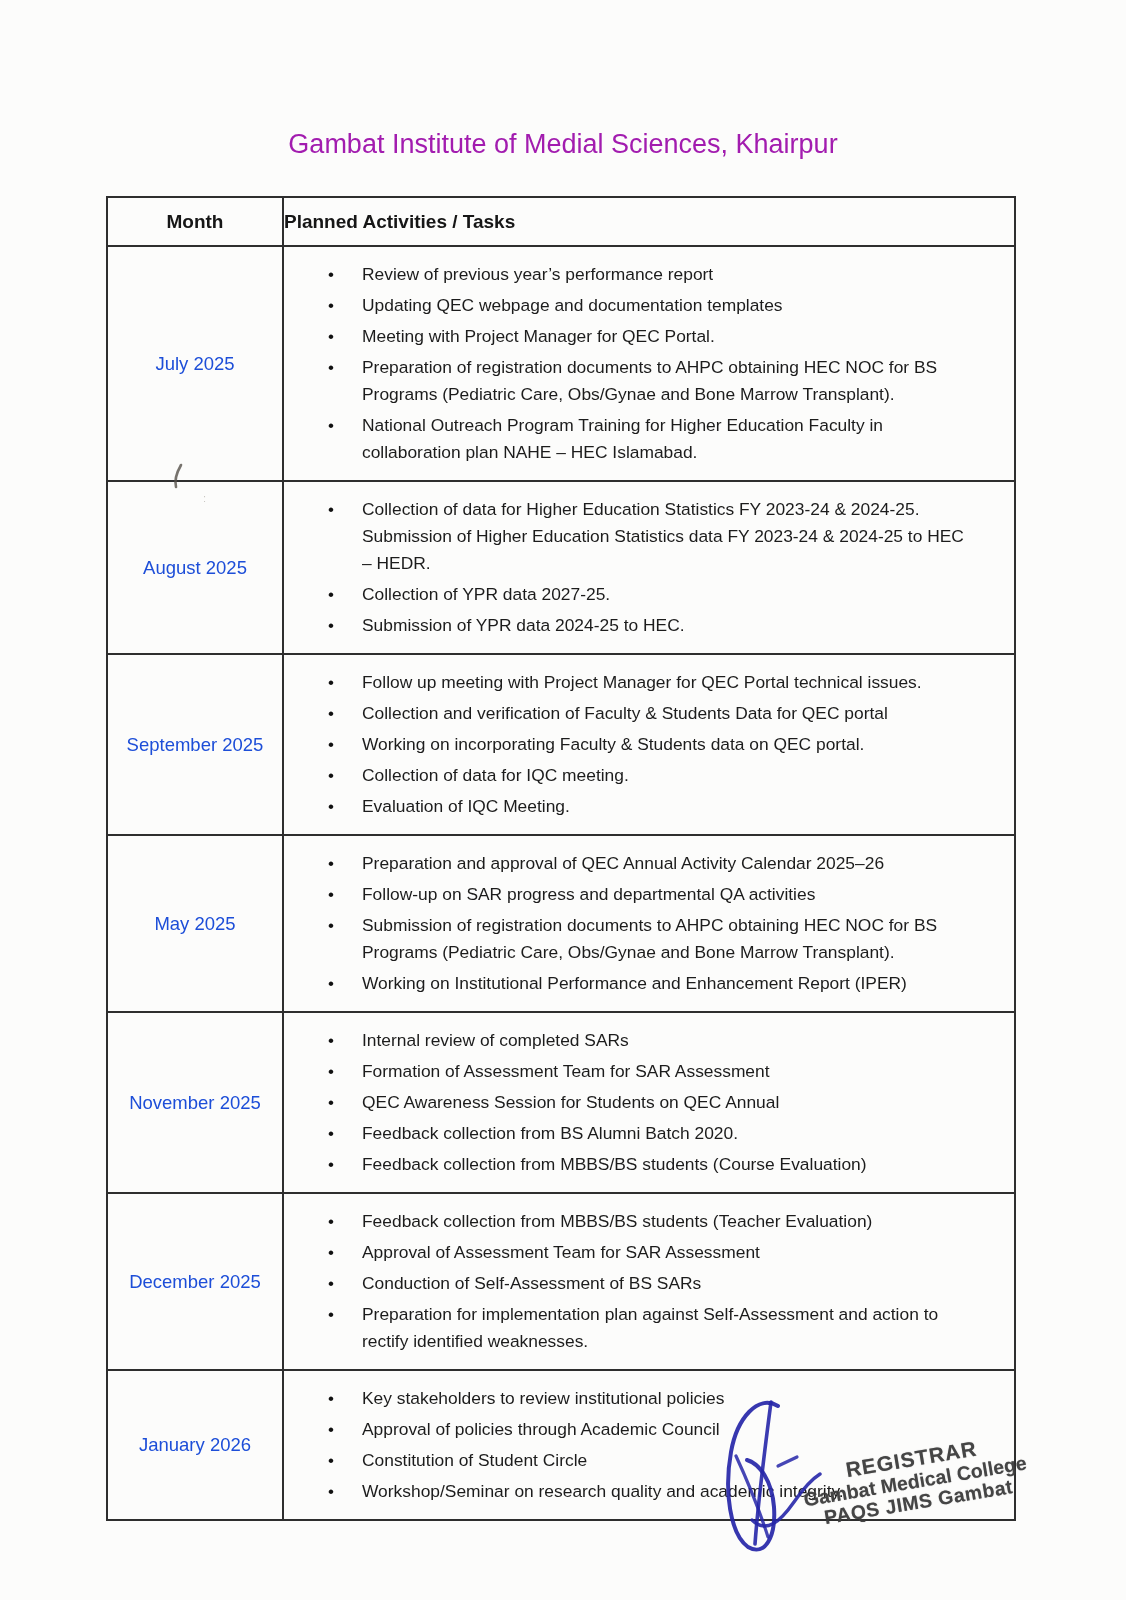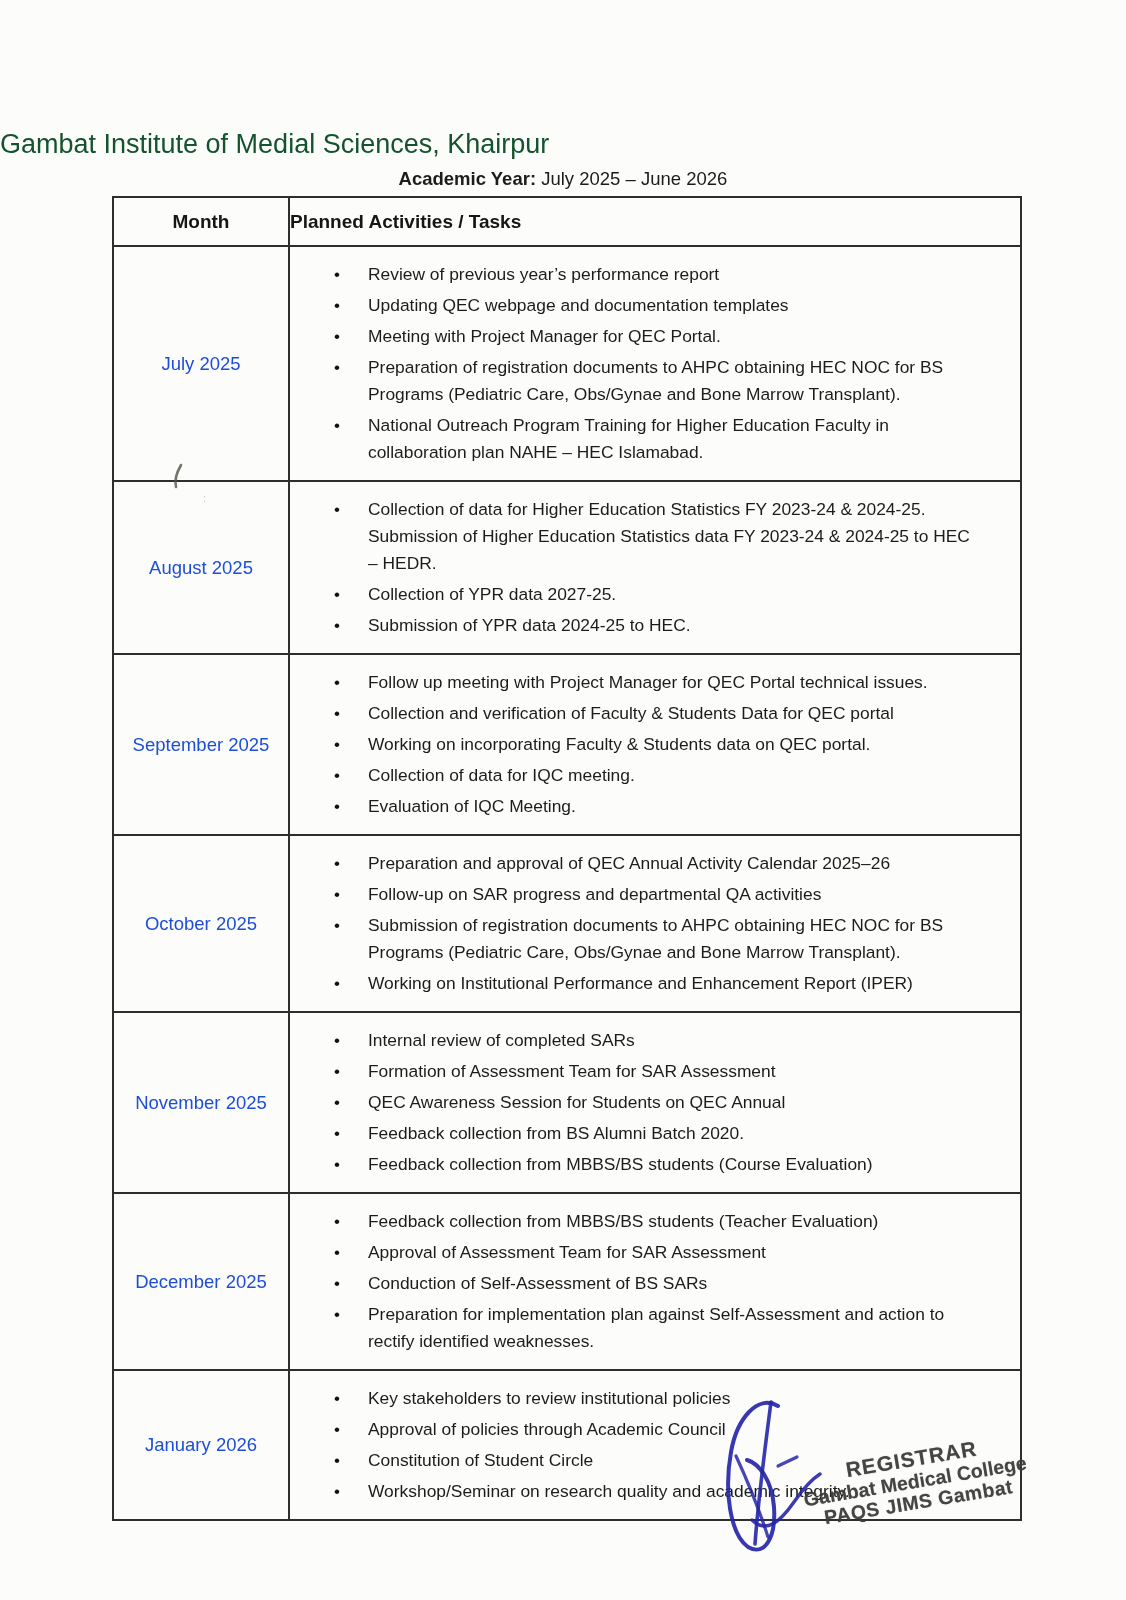--- a/index.html
+++ b/index.html
@@ -18,32 +18,32 @@
   }
   
   .doc-title{
     position:absolute;top:90px;left:0;width:1126px;
     text-align:center;
     font-size:29px;font-weight:700;color:#161616;
     letter-spacing:.2px;
   }
   .doc-subtitle{
     position:absolute;top:129px;left:0;width:1126px;
-    text-align:left;
-    font-size:27px;font-weight:400;color:#14532d;
+    text-align:center;
+    font-size:27px;font-weight:400;color:#a21caf;
   }
   .acad-line{
     position:absolute;top:168px;left:0;width:1126px;
     text-align:center;
     font-size:18.5px;color:#1c1c1c;
   }
   .acad-line .b{font-weight:700;}
   
   .qec-table{
-    position:absolute;left:112px;top:196px;
+    position:absolute;left:106px;top:196px;
     width:908px;
     border-collapse:collapse;
     table-layout:fixed;
   }
   .qec-table col.c-month{width:176px;}
   .qec-table col.c-act{width:732px;}
   .qec-table td,.qec-table th{
     border:2px solid #2e2e2e;
     vertical-align:middle;
     padding:0;
@@ -108,24 +108,20 @@
   }
 </style>
 </head>
 <body>
 
 <div class="page">
 
 
   <div class="doc-subtitle">Gambat Institute of Medial Sciences, Khairpur</div>
 
-  <div class="acad-line">
-    <span class="b">Academic Year:</span>
-    <span>July 2025 – June 2026</span>
-  </div>
 
   <table class="qec-table">
     <colgroup>
         <col class="c-month">
         <col class="c-act">
       </colgroup>
     <thead>
       <tr>
         <th class="th-month">Month</th>
         <th class="th-act">Planned Activities / Tasks</th>
@@ -160,21 +156,21 @@
             <ul class="act-list">
               <li class="act-item"><span class="bullet">•</span><span>Follow up meeting with Project Manager for QEC Portal technical issues.</span></li>
               <li class="act-item"><span class="bullet">•</span><span>Collection and verification of Faculty &amp; Students Data for QEC portal</span></li>
               <li class="act-item"><span class="bullet">•</span><span>Working on incorporating Faculty &amp; Students data on QEC portal.</span></li>
               <li class="act-item"><span class="bullet">•</span><span>Collection of data for IQC meeting.</span></li>
               <li class="act-item"><span class="bullet">•</span><span>Evaluation of IQC Meeting.</span></li>
             </ul>
           </td>
         </tr>
         <tr>
-          <td class="month-cell">October 2025</td>
+          <td class="month-cell">May 2025</td>
           <td>
             <ul class="act-list">
               <li class="act-item"><span class="bullet">•</span><span>Preparation and approval of QEC Annual Activity Calendar 2025–26</span></li>
               <li class="act-item"><span class="bullet">•</span><span>Follow-up on SAR progress and departmental QA activities</span></li>
               <li class="act-item"><span class="bullet">•</span><span>Submission of registration documents to AHPC obtaining HEC NOC for BS Programs (Pediatric Care, Obs/Gynae and Bone Marrow Transplant).</span></li>
               <li class="act-item"><span class="bullet">•</span><span>Working on Institutional Performance and Enhancement Report (IPER)</span></li>
             </ul>
           </td>
         </tr>
         <tr>

